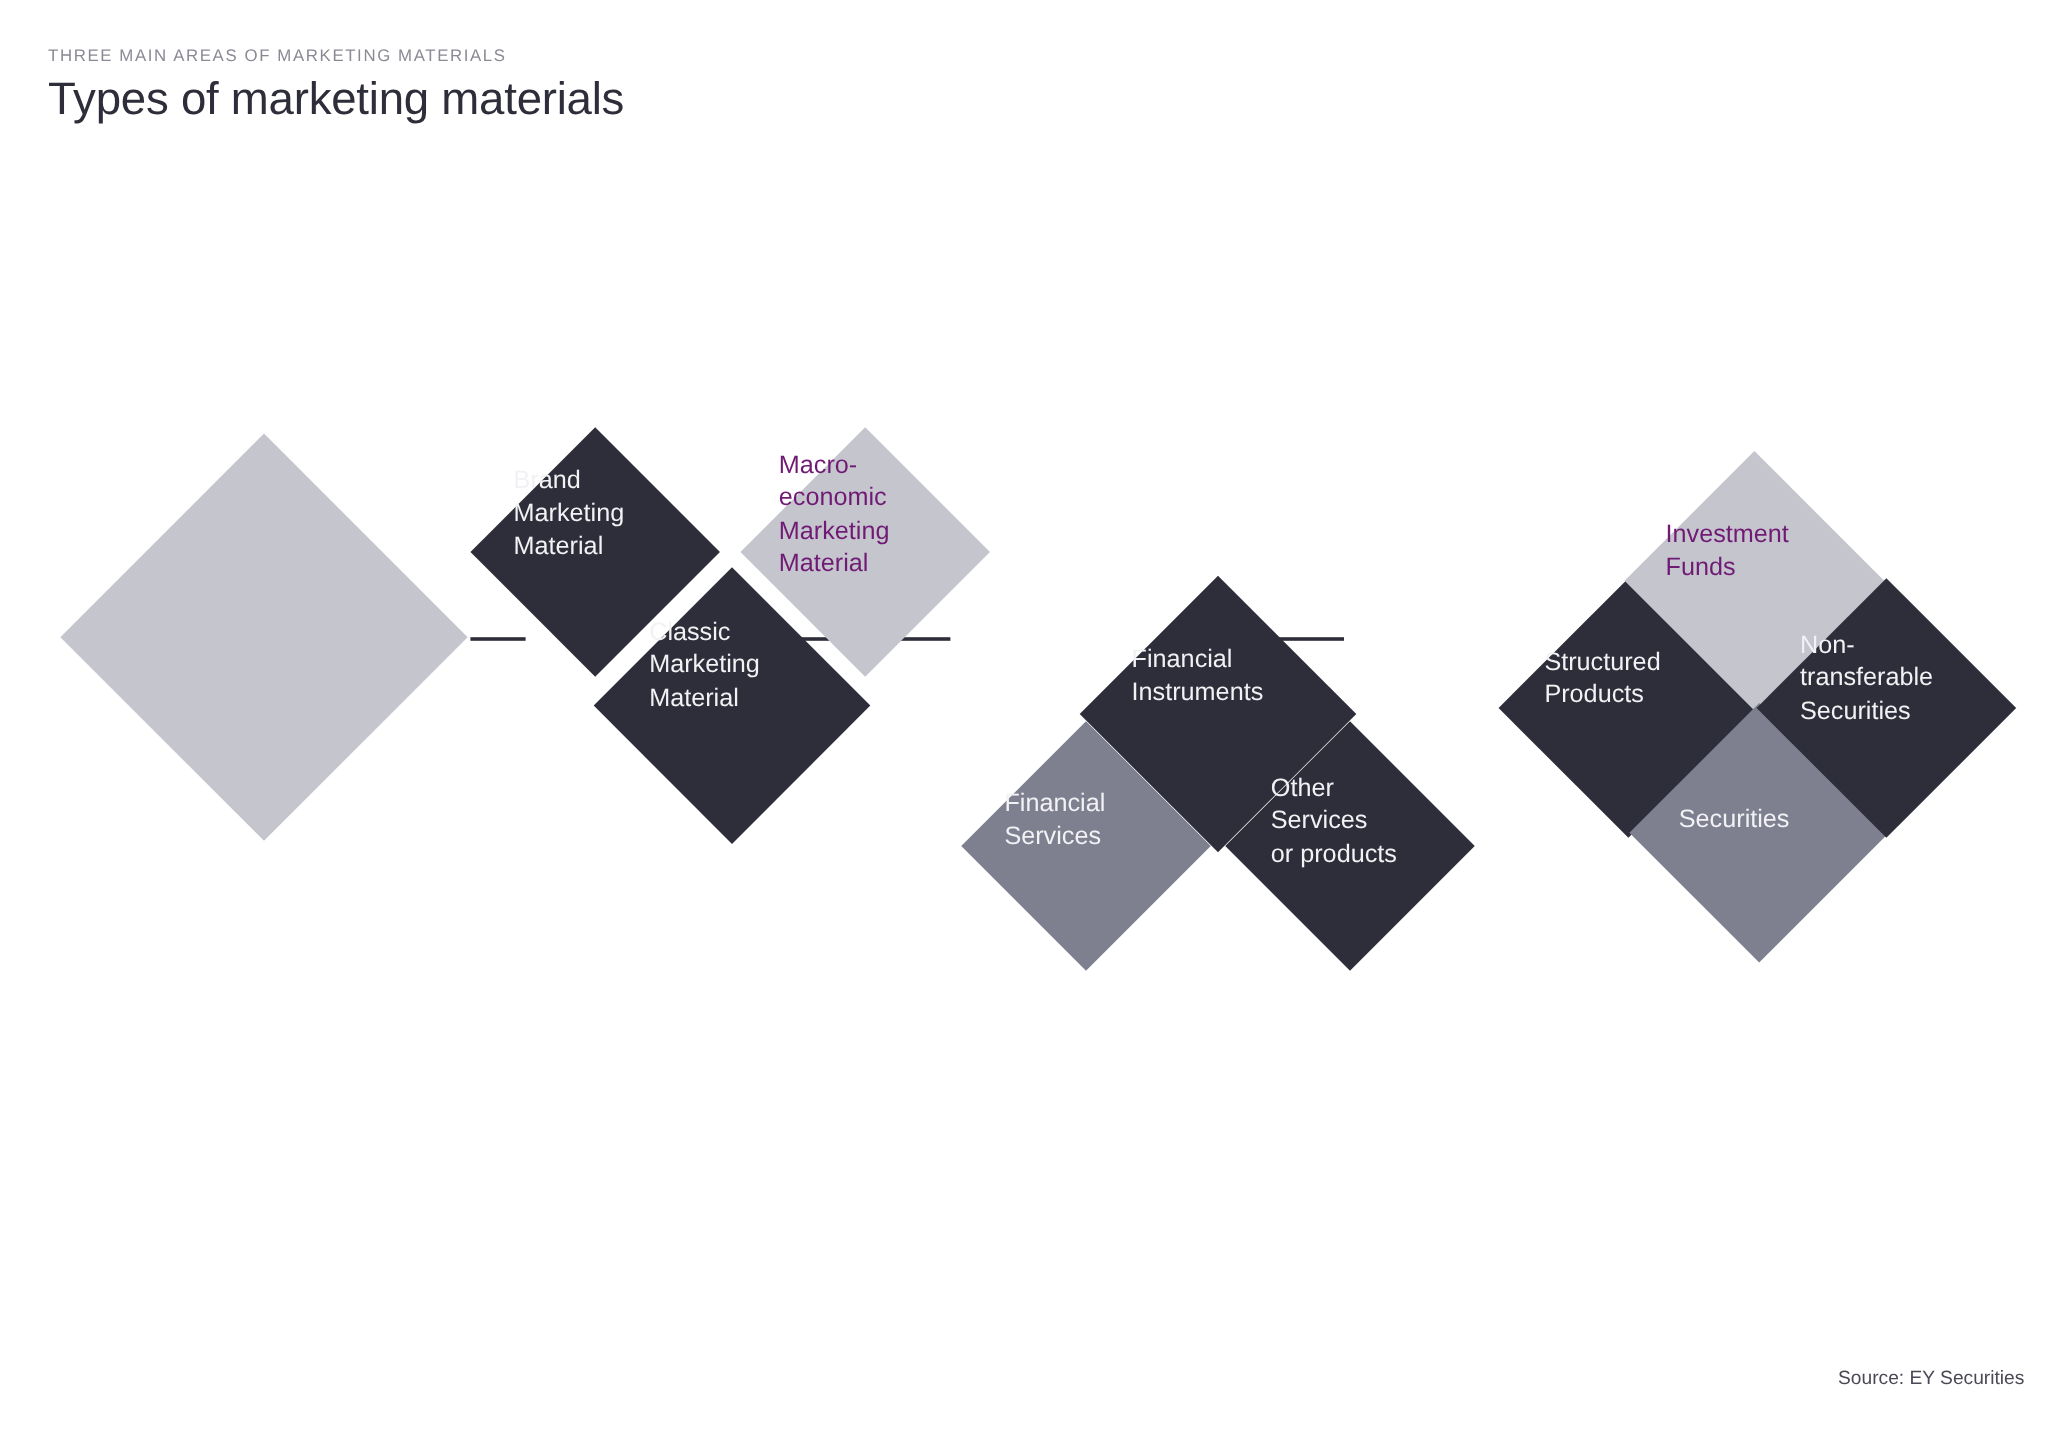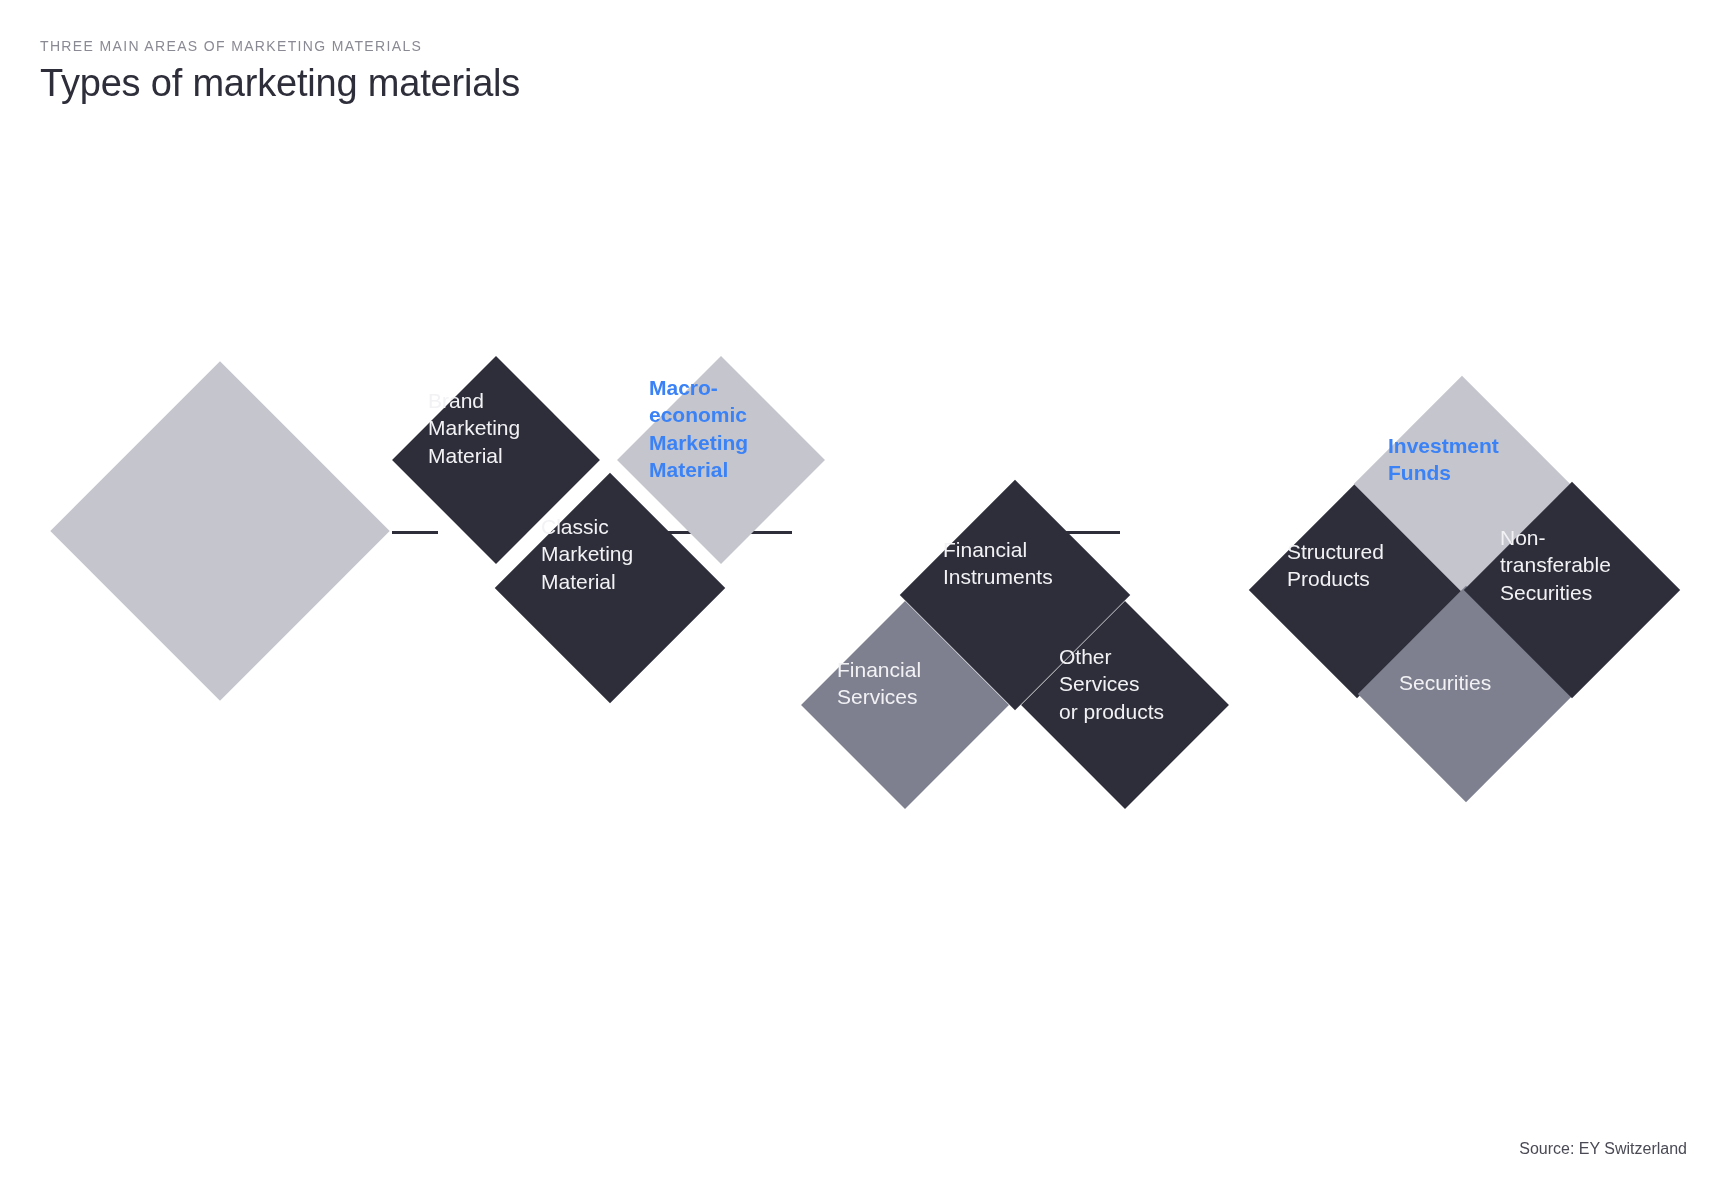--- a/index.html
+++ b/index.html
@@ -82,21 +82,21 @@
   .node .label {
     position: absolute;
     line-height: 1.30;
     white-space: pre-line;
     text-align: left;
   }
   .fill-light  { background: #c4c5cd; }
   .fill-medium { background: #7e8090; }
   .fill-dark   { background: #2e2e3a; }
 
-  .text-dark  { color: #3b82f6; font-weight: bold; }
+  .text-dark  { color: #701a75; }
   .text-light { color: #f2f2f5; }
 </style>
 </head>
 <body>
 
 <div id="page">
 
   <div class="eyebrow">THREE MAIN AREAS OF MARKETING MATERIALS</div>
   <div class="page-title">Types of marketing materials</div>
 
@@ -170,15 +170,15 @@
 
     <div class="node" style="left:1572px; top:590px; width:216px; height:216px;">
       <div class="shape fill-dark" style="width:153px; height:153px;"></div>
       <div class="label text-light" style="left:36px; top:42px; width:180px; font-size:21px;">Non-
 transferable
 Securities</div>
     </div>
 
   </div>
 
-  <div class="source-note">Source: EY Switzerland</div>
+  <div class="source-note">Source: EY Securities</div>
 
 </div>
 
 </body></html>

